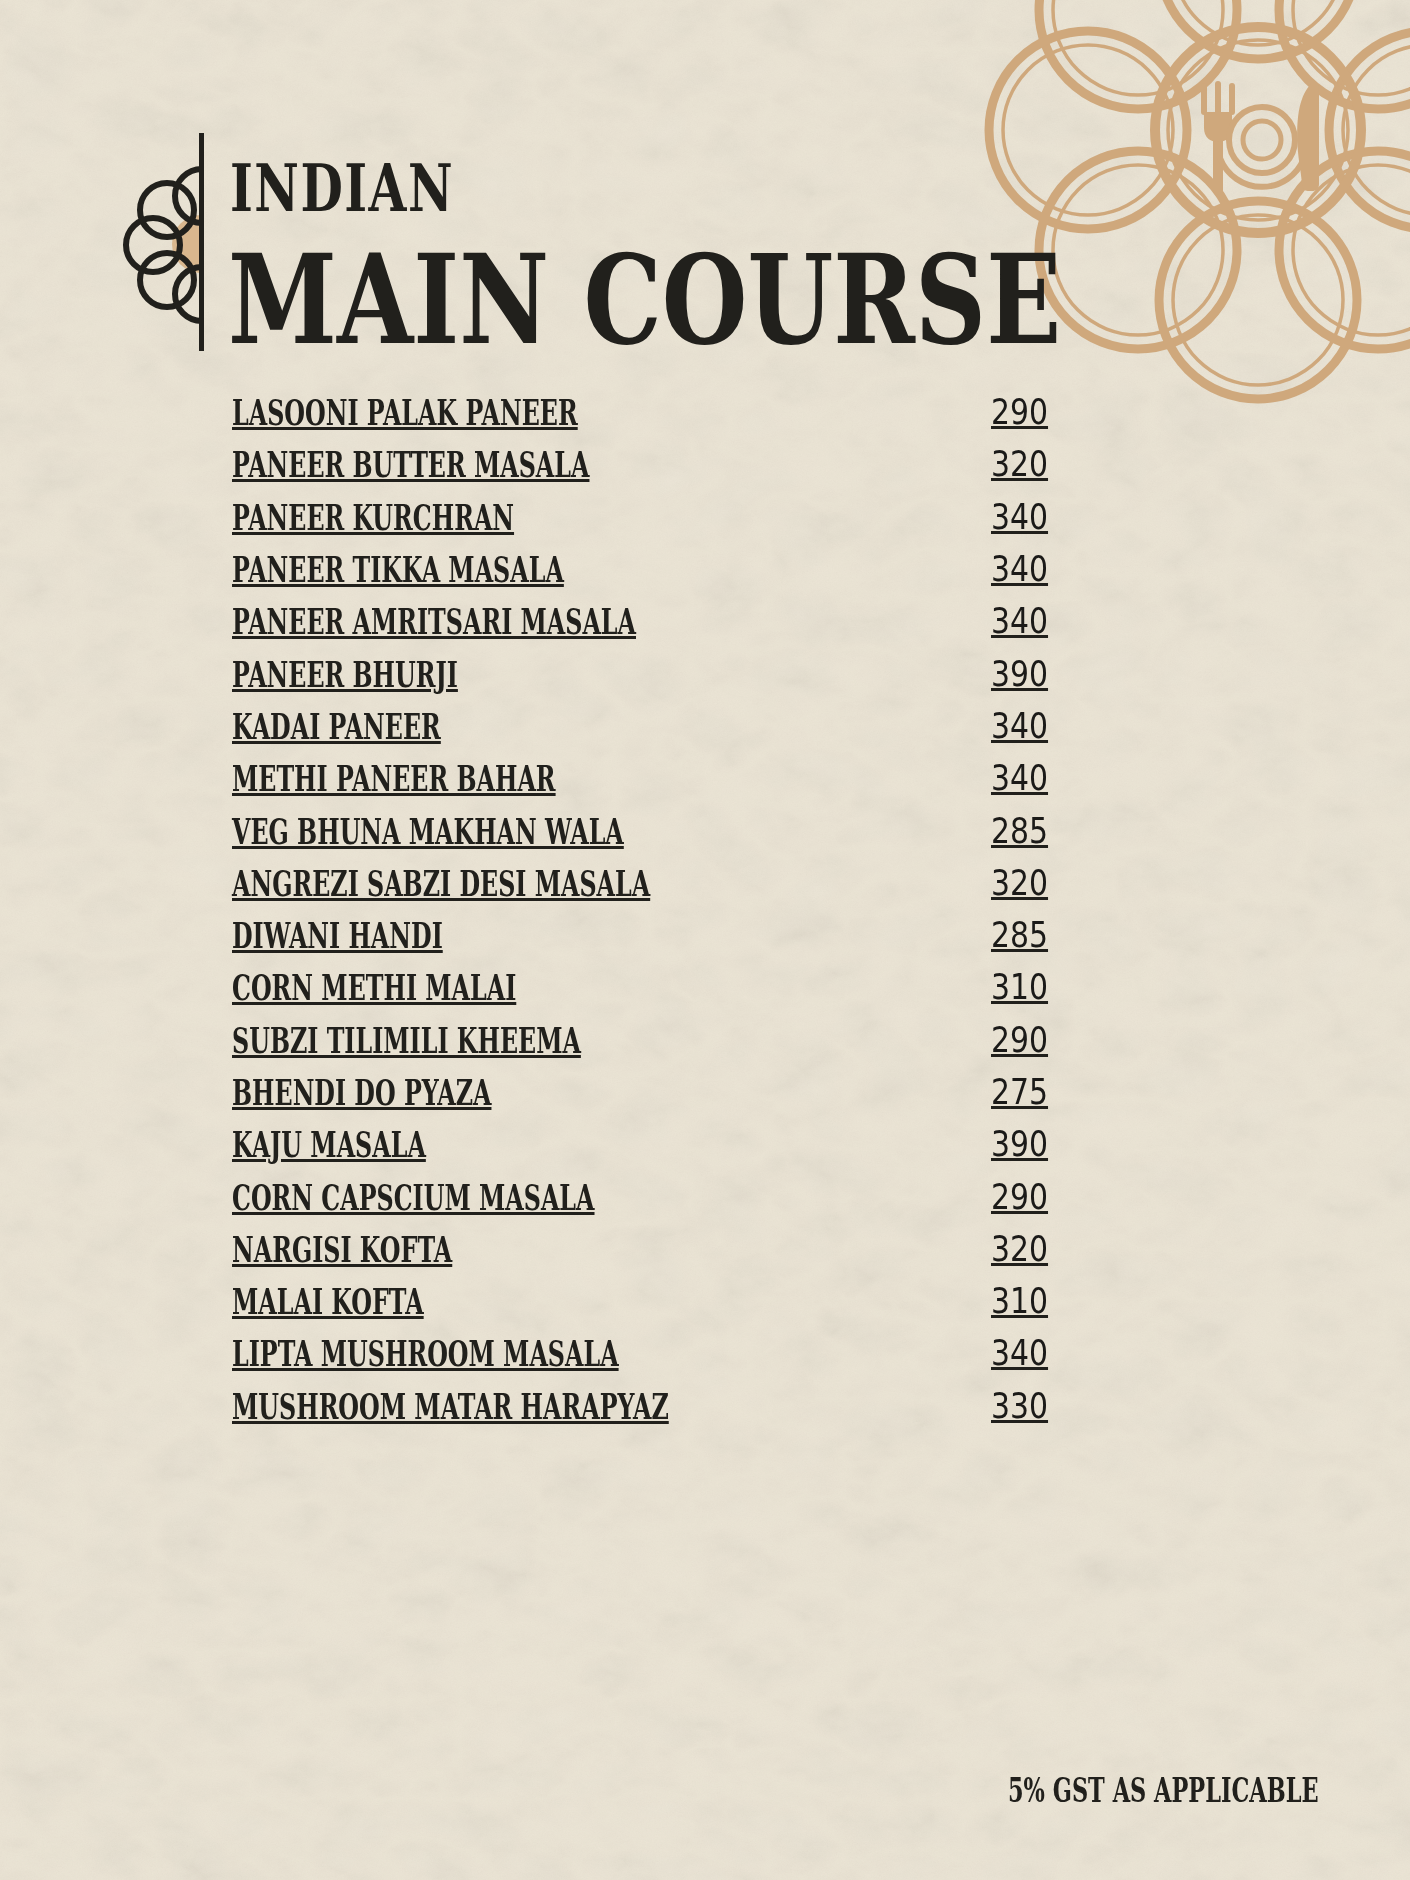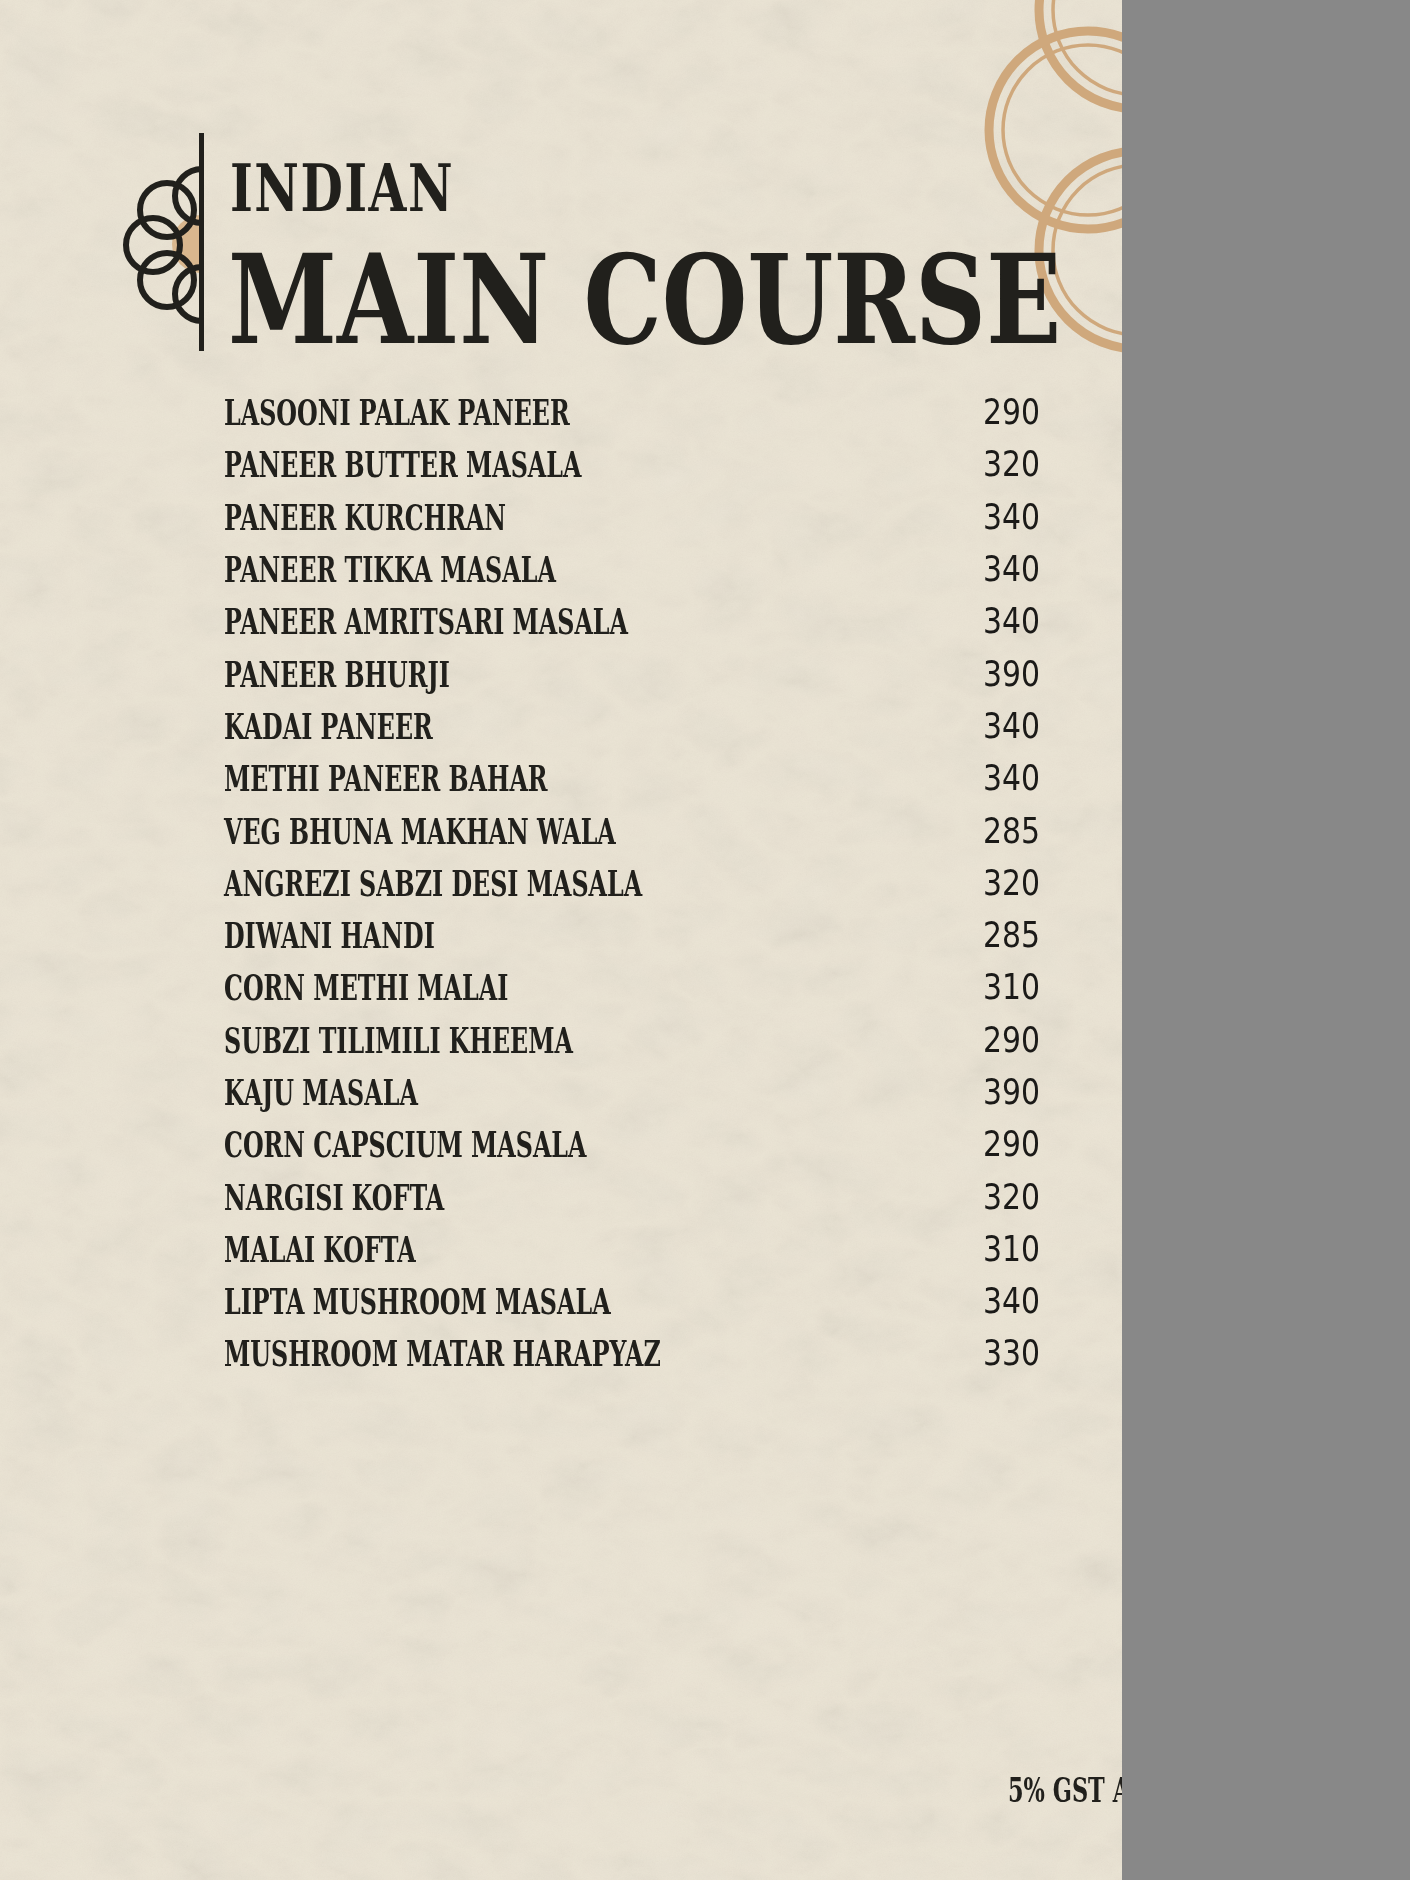--- a/index.html
+++ b/index.html
@@ -5,21 +5,21 @@
   :root{
     --paper:#ebe4d4;
     --ink:#21201c;
     --tan:#cfa87c;
     --tan-fill:#d9b78e;
     --price-ink:#1b1a18;
   }
   html,body{margin:0;padding:0;background:#888;}
   .page{
     position:relative;
-    width:1122px;height:1880px;
+    width:1410px;height:1880px;
     background:var(--paper);
     overflow:hidden;
     font-family:"DejaVu Serif", serif;
     color:var(--ink);
   }
   .texture{position:absolute;left:0;top:0;width:1410px;height:1880px;pointer-events:none;z-index:1;}
   .corner-flower{position:absolute;left:940px;top:0;width:470px;height:450px;z-index:2;}
   .brand-flower{position:absolute;left:118px;top:164px;width:84px;height:162px;z-index:2;}
   .brand-rule{position:absolute;left:199px;top:133px;width:5px;height:218px;background:var(--ink);z-index:3;}
   .kicker{
@@ -29,21 +29,21 @@
     transform:scaleX(0.74);transform-origin:0 50%;
     z-index:4;
   }
   .title{
     position:absolute;left:228px;top:239px;
     font-size:123px;line-height:1;font-weight:700;
     white-space:nowrap;
     transform:scaleX(0.80);transform-origin:0 50%;
     z-index:4;
   }
-  .menu-list{position:absolute;left:224px;top:386px;width:880px;z-index:4;}
+  .menu-list{position:absolute;left:232px;top:386px;width:880px;z-index:4;text-decoration:underline;}
   .menu-row{display:flex;align-items:center;height:52.3px;}
   .item-name{
     flex:0 0 759px;
     font-size:36px;font-weight:700;line-height:1;
     white-space:nowrap;
     transform:scaleX(0.66);transform-origin:0 50%;
   }
   .item-price{
     font-family:"DejaVu Sans", sans-serif;
     font-size:36px;font-weight:500;line-height:1;
@@ -186,20 +186,24 @@
     </div>
       <div class="menu-row">
       <span class="item-name">CORN METHI MALAI</span>
       <span class="item-price">310</span>
     </div>
       <div class="menu-row">
       <span class="item-name">SUBZI TILIMILI KHEEMA</span>
       <span class="item-price">290</span>
     </div>
       <div class="menu-row">
+      <span class="item-name">BHENDI DO PYAZA</span>
+      <span class="item-price">275</span>
+    </div>
+      <div class="menu-row">
       <span class="item-name">KAJU MASALA</span>
       <span class="item-price">390</span>
     </div>
       <div class="menu-row">
       <span class="item-name">CORN CAPSCIUM MASALA</span>
       <span class="item-price">290</span>
     </div>
       <div class="menu-row">
       <span class="item-name">NARGISI KOFTA</span>
       <span class="item-price">320</span>

